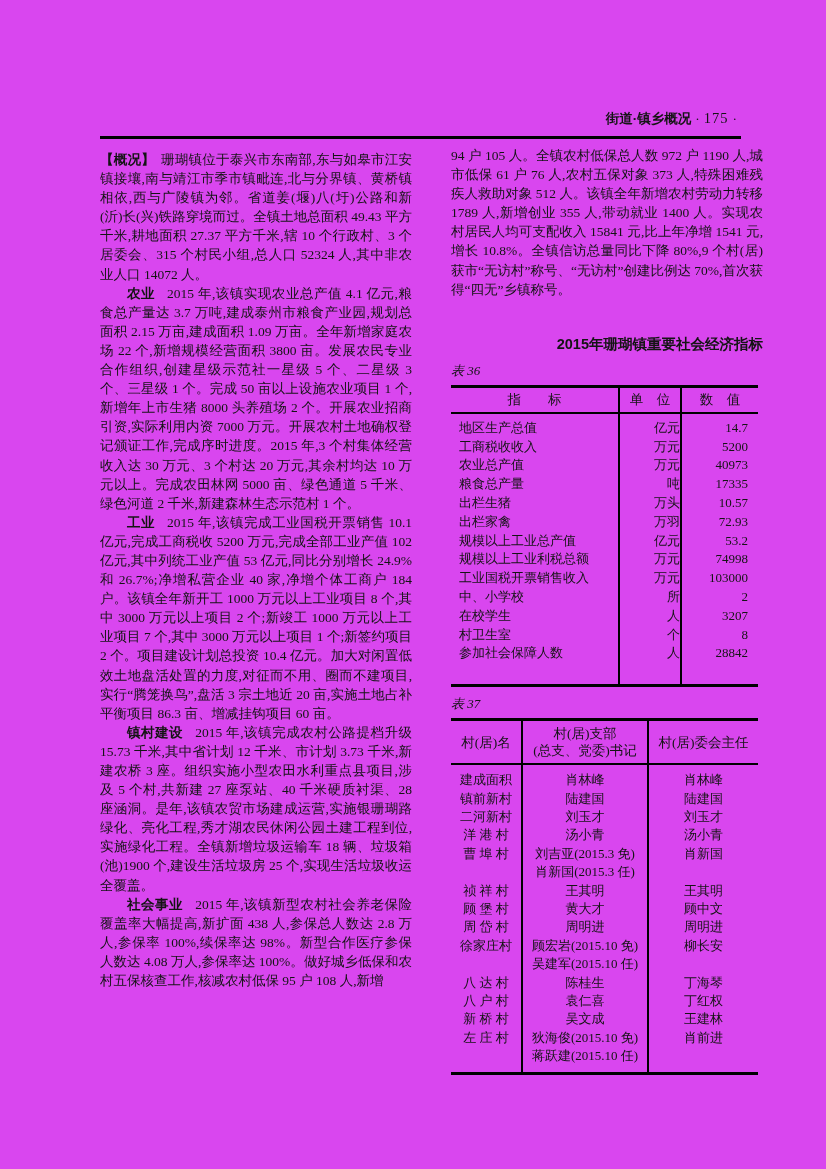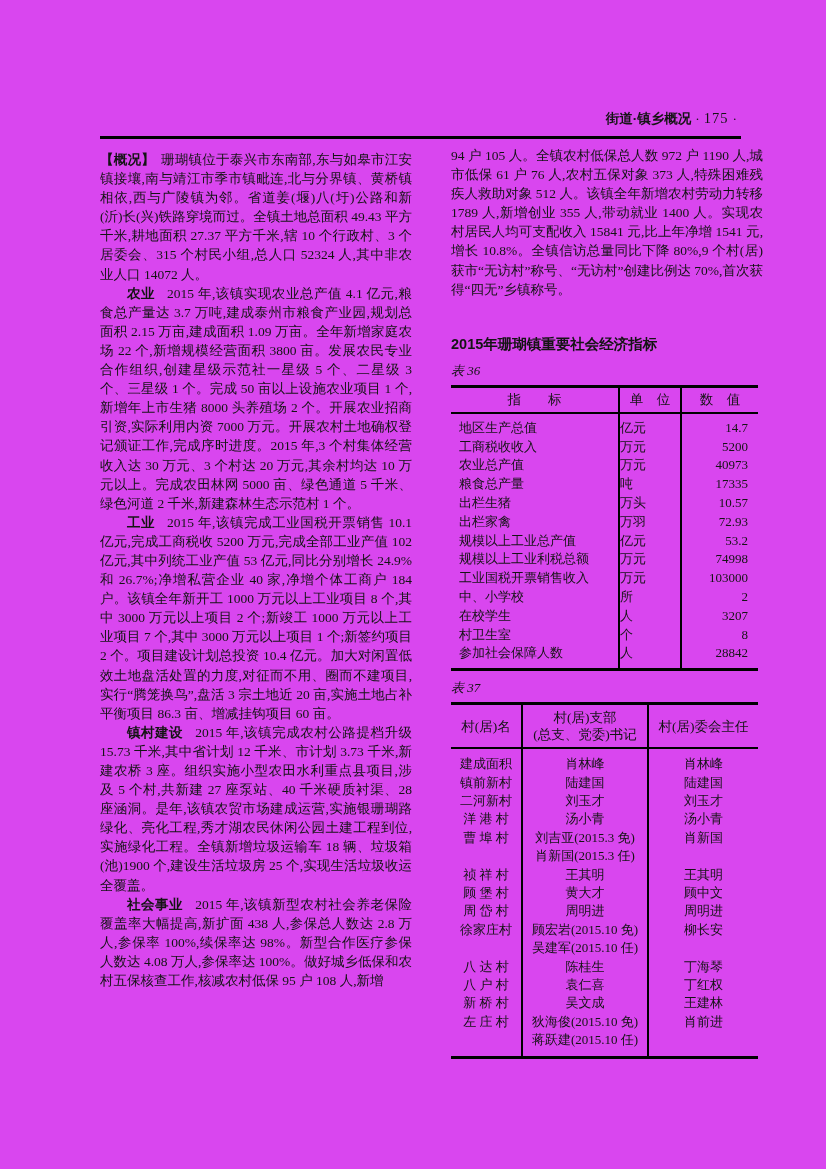--- a/index.html
+++ b/index.html
@@ -13,37 +13,37 @@
   .col{position:absolute;width:312px;}
   .col-left{left:100px;top:150px;}
   .col-right{left:451px;top:146px;}
   .title-box{width:300px;height:57px;background:#c8c8c8;display:flex;align-items:center;justify-content:center;
              font-family:"Liberation Sans","DejaVu Sans",sans-serif;font-weight:bold;font-size:23px;margin-bottom:15px;}
   .para{margin:0;font-size:13.5px;line-height:19.1px;text-align:justify;}
   .para.indent{text-indent:2em;}
   .ov-label{font-family:"Liberation Sans","DejaVu Sans",sans-serif;font-weight:bold;margin-right:6px;}
   .sub-label{font-weight:bold;margin-right:12px;}
   .tbl-title{font-family:"Liberation Sans","DejaVu Sans",sans-serif;font-weight:bold;font-size:14.5px;
-             text-align:left;margin-top:36px;}
+             text-align:right;margin-top:36px;}
   .tbl-title.second{margin-top:20px;}
   .tbl-label{font-style:italic;font-size:13px;margin:8px 0 5px 0;}
   table{width:307px;border-collapse:collapse;border-top:3px solid #000;border-bottom:3px solid #000;
         font-size:13px;table-layout:fixed;}
   th,td{padding:0;font-weight:normal;}
   thead th{border-bottom:2px solid #000;}
   
   .t36 th{height:24px;font-size:13.5px;text-align:center;}
   .t36 col.c1{width:168px;} .t36 col.c2{width:62px;} .t36 col.c3{width:77px;}
   .t36 .vline{border-left:2px solid #000;border-right:2px solid #000;}
   .t36 tbody td{height:18.8px;line-height:18.8px;}
   .t36 tbody td:nth-child(1){text-align:left;padding-left:8px;}
-  .t36 tbody td:nth-child(2){text-align:left;}
+  .t36 tbody td:nth-child(2){text-align:right;}
   .t36 tbody td:nth-child(3){text-align:right;padding-right:10px;}
   .t36 tbody tr:first-child td{padding-top:5px;}
-  .t36 tbody tr:last-child td{padding-bottom:5px;}
+  .t36 tbody tr:last-child td{padding-bottom:21px;}
   
   .t37 col.c1{width:71px;} .t37 col.c2{width:126px;} .t37 col.c3{width:110px;}
   .t37 th{height:42px;font-size:13.5px;text-align:center;white-space:pre-line;line-height:17px;vertical-align:middle;}
   .t37 .vline{border-left:2px solid #000;border-right:2px solid #000;}
   .t37 tbody td{text-align:center;white-space:pre-line;line-height:18.4px;padding:0 2px;vertical-align:top;}
   .t37 tbody tr:first-child td{padding-top:6px;}
   .t37 tbody tr:last-child td{padding-bottom:6px;}
 </style>
 </head>
 <body>

